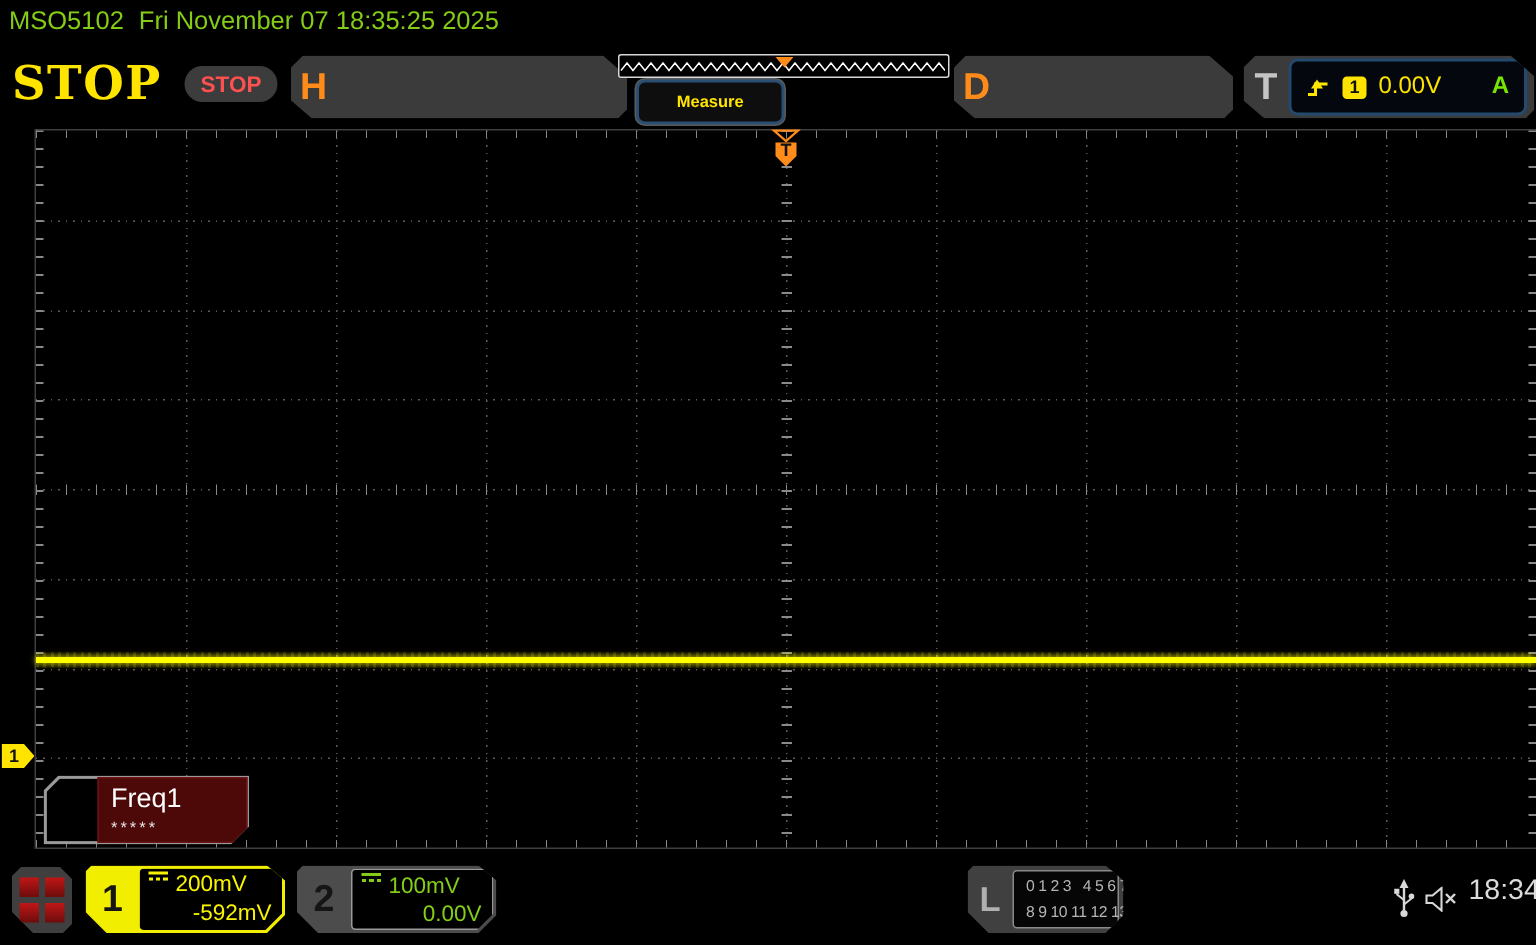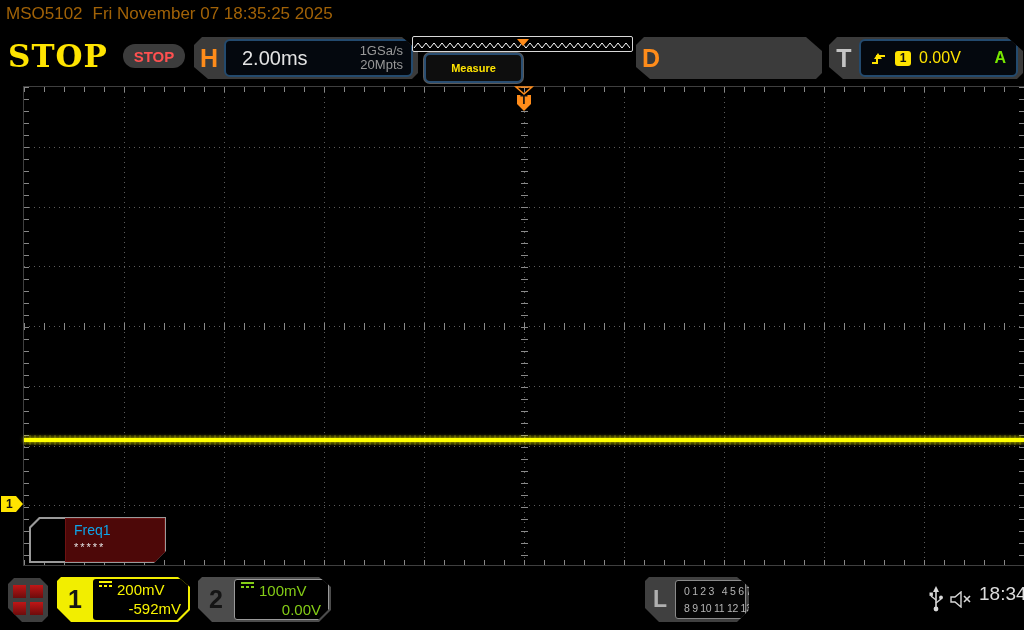--- a/index.html
+++ b/index.html
@@ -1,20 +1,20 @@
 <!DOCTYPE html>
 <html><head>
 <meta charset="utf-8">
 <style>
   html,body{margin:0;padding:0;background:#000;}
   #screen{position:relative;width:1024px;height:630px;background:#000;overflow:hidden;
           font-family:"Liberation Sans",sans-serif;-webkit-font-smoothing:antialiased;}
 
   
-  .titlebar{position:absolute;left:6px;top:4px;color:#a16207;font-size:17px;white-space:pre;}
+  .titlebar{position:absolute;left:6px;top:4px;color:#84cc16;font-size:17px;white-space:pre;}
   .titlebar .model{margin-right:10px;}
 
   
   .logo{position:absolute;left:8px;top:38px;color:#ffe400;font-family:"DejaVu Serif","Liberation Serif",serif;
         font-weight:bold;font-size:31px;letter-spacing:1px;}
   .stop-pill{position:absolute;left:123px;top:44px;width:62px;height:24px;border-radius:14px;
              background:#3c3c3c;display:flex;align-items:center;justify-content:center;
              color:#ff5050;font-weight:bold;font-size:15px;}
   .hdr-box{position:absolute;top:37px;height:42px;background:#3b3b3b;display:flex;align-items:center;
            clip-path:polygon(0 8px,8px 0,calc(100% - 16px) 0,100% 14px,100% calc(100% - 6px),calc(100% - 6px) 100%,14px 100%,0 calc(100% - 12px));}
@@ -70,21 +70,21 @@
   .trig-marker{position:absolute;left:489px;top:-1px;}
   .ch1-marker{position:absolute;left:-23px;top:409px;width:22px;height:16px;background:#ffe400;
       clip-path:polygon(0 0,15px 0,100% 50%,15px 100%,0 100%);
       color:#111;font-size:12px;font-weight:bold;display:flex;align-items:center;padding-left:5px;box-sizing:border-box;}
 
   .meas-box{position:absolute;left:5px;top:430px;width:137px;height:46px;background:#9a9a9a;
       clip-path:polygon(10px 0,100% 0,100% calc(100% - 12px),calc(100% - 12px) 100%,0 100%,0 10px);padding:2px;box-sizing:border-box;cursor:pointer;}
   .meas-in{position:absolute;inset:2px;background:#000;
       clip-path:polygon(9px 0,100% 0,100% calc(100% - 11px),calc(100% - 11px) 100%,0 100%,0 9px);}
   .meas-panel{position:absolute;left:36px;top:1px;right:1px;bottom:1px;background:#4d0808;border:1px solid #6d1212;padding:3px 8px;box-sizing:border-box;}
-  .meas-name{color:#0ea5e9;font-size:14px;}
+  .meas-name{color:#ffffff;font-size:18px;}
   .meas-value{color:#e4e4e4;font-size:11px;letter-spacing:2px;margin-top:3px;}
 
   
   .bottombar{position:absolute;left:0;top:570px;width:1024px;height:60px;background:#000;}
   .menu-btn{position:absolute;left:8px;top:8px;width:40px;height:44px;background:#3f3f3f;
       clip-path:polygon(6px 0,calc(100% - 8px) 0,100% 8px,100% calc(100% - 6px),calc(100% - 6px) 100%,14px 100%,0 calc(100% - 14px),0 6px);
       display:grid;grid-template-columns:13px 13px;grid-template-rows:13px 13px;gap:4px;place-content:center;cursor:pointer;}
   .menu-btn span{background:linear-gradient(#c01616,#6d0c0c);}
 
   .ch-box{position:absolute;top:7px;width:133px;height:45px;cursor:pointer;
@@ -122,24 +122,20 @@
 
 <div id="screen">
 
   <div class="titlebar"><span class="model">MSO5102</span><span>Fri November 07 18:35:25 2025</span></div>
 
   <div class="logo">STOP</div>
   <div class="stop-pill">STOP</div>
 
   <div class="hdr-box" id="hbox">
     <div class="tag tag-orange">H</div>
-    <div class="hdr-inner">
-      <span class="timebase">2.00ms</span>
-      <span class="rate"><span>1GSa/s</span><br><span>20Mpts</span></span>
-    </div>
   </div>
 
   <div class="strip">
     <svg width="217" height="12" viewBox="0 0 217 12">
       <path d="M1 9 l4 -5 l4 5 l4 -5 l4 5 l4 -5 l4 5 l4 -5 l4 5 l4 -5 l4 5 l4 -5 l4 5 l4 -5 l4 5 l4 -5 l4 5 l4 -5 l4 5 l4 -5 l4 5 l4 -5 l4 5 l4 -5 l4 5 l4 -5 l4 5 l4 -5 l4 5 l4 -5 l4 5 l4 -5 l4 5 l4 -5 l4 5 l4 -5 l4 5 l4 -5 l4 5 l4 -5 l4 5 l4 -5 l4 5 l4 -5 l4 5 l4 -5 l4 5 l4 -5 l4 5 l4 -5 l4 5 l4 -5 l4 5 l4 -5 l4 5" stroke="#ffffff" stroke-width="1" fill="none"></path>
       <polygon points="104,0 116,0 110,7" fill="#ff8c1a"></polygon>
     </svg>
   </div>
 
   <div class="hdr-btn" id="measure-btn">Measure</div>

